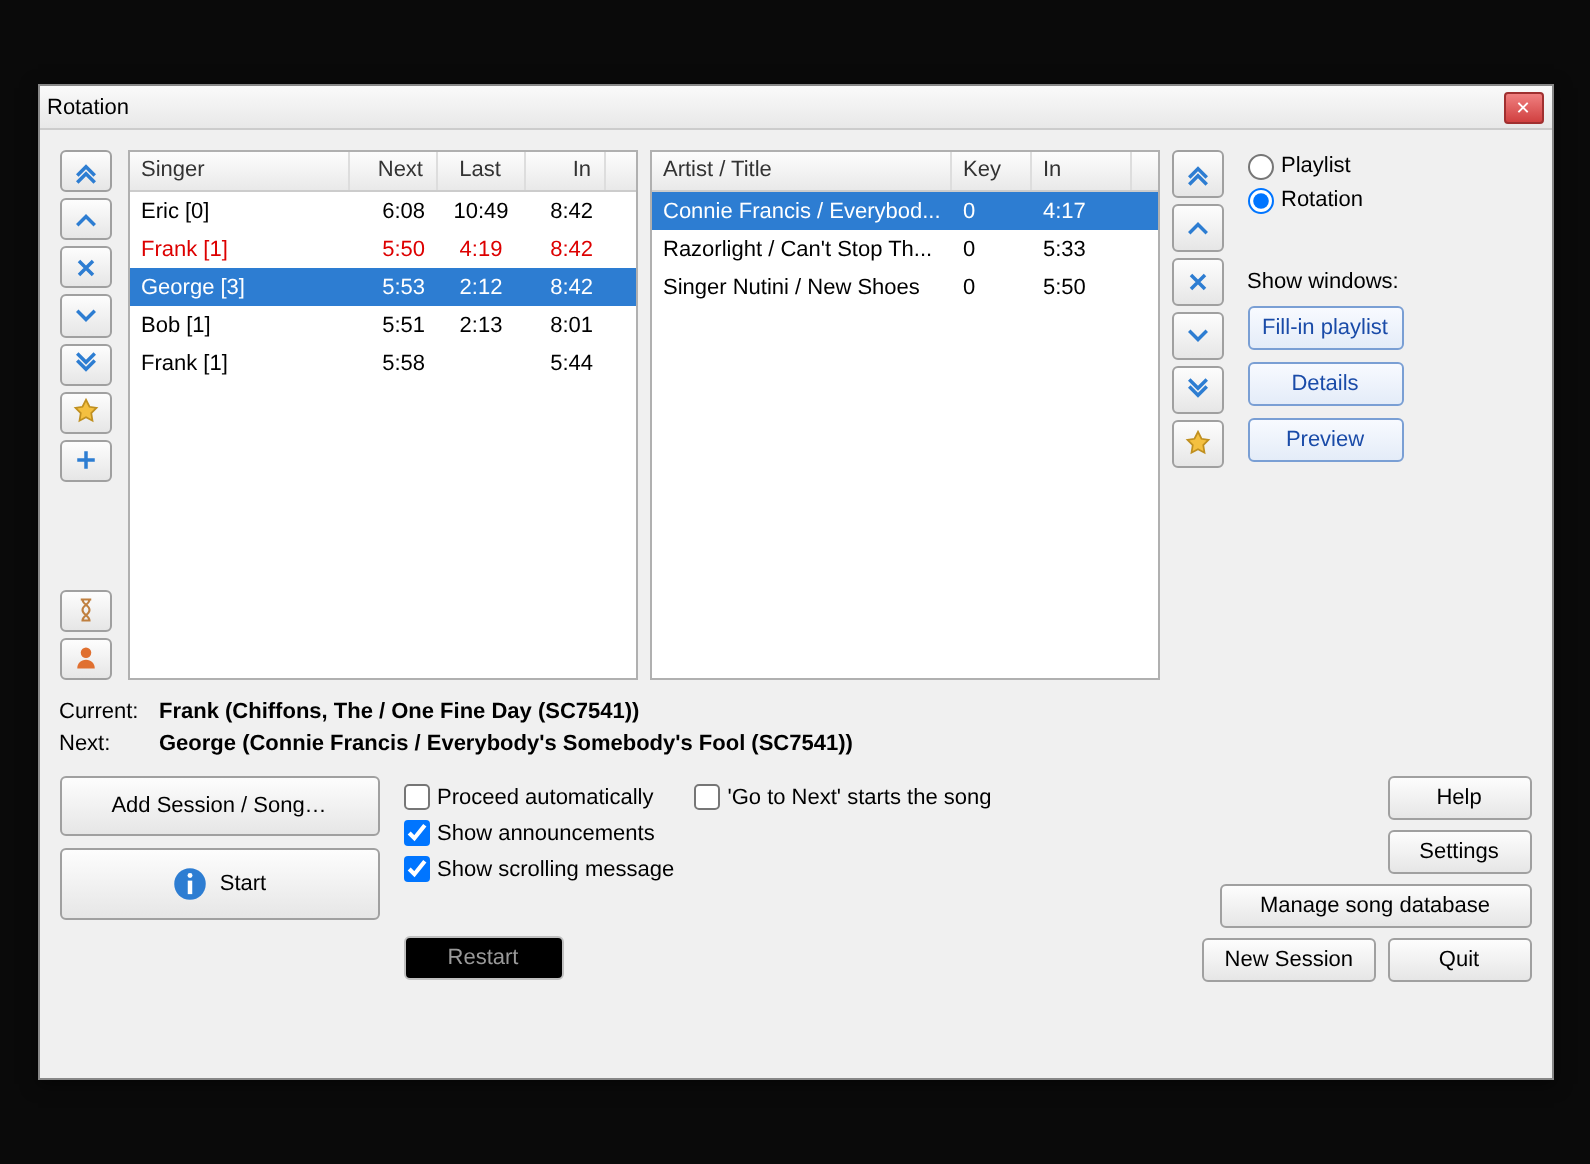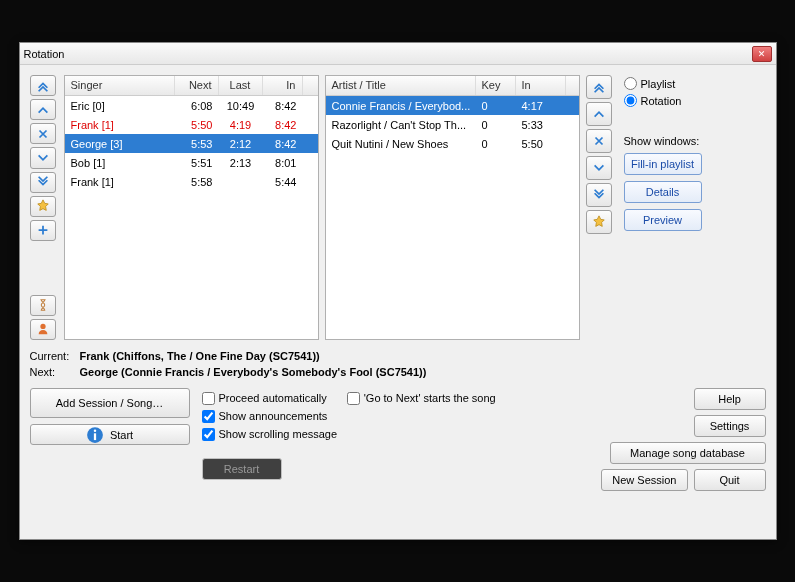--- a/index.html
+++ b/index.html
@@ -25,37 +25,37 @@
 .row.red{color:#d00}
 .row.sel{background:#2d7dd2;color:#fff}
 .c-singer{width:110px}
 .c-next{width:44px;text-align:right}
 .c-last{width:44px;text-align:center}
 .c-in{width:40px;text-align:right}
 .c-title{width:150px}
 .c-key{width:40px}
 .c-in2{width:50px}
 .right-col{flex:1;display:flex;flex-direction:column;gap:6px;padding-left:4px}
-.radio-row{display:flex;align-items:center;gap:4px;padding:2px 0}
+.radio-row{display:flex;align-items:flex-start;gap:4px;padding:2px 0}
 .radio-row input{margin:0}
 .link-btn{width:78px;height:22px;background:linear-gradient(#f8faff,#e4ecf8);border:1px solid #7a9fd4;border-radius:3px;color:#1a4ba8;cursor:pointer;text-align:center;line-height:20px}
 .info-block{line-height:16px}
 .info-block .label{display:inline-block;width:50px}
 .info-block b{font-weight:bold}
 .bottom-row{display:flex;gap:12px}
 .left-buttons{display:flex;flex-direction:column;gap:6px;width:160px}
 .big-btn{height:30px;background:linear-gradient(#fdfdfd,#e6e6e6);border:1px solid #a0a0a0;border-radius:3px;cursor:pointer;display:flex;align-items:center;justify-content:center;gap:6px}
-.big-btn.tall{height:21px}
+.big-btn.tall{height:36px}
 .checks{display:flex;flex-direction:column;gap:5px;padding-top:4px;flex:1}
-.chk-row{display:flex;align-items:flex-start;gap:4px}
+.chk-row{display:flex;align-items:center;gap:4px}
 .footer-btns{display:flex;flex-direction:column;align-items:flex-end;gap:5px}
 .footer-btns .row-btns{display:flex;gap:6px}
 .std-btn{height:22px;padding:0 10px;min-width:72px;background:linear-gradient(#fdfdfd,#e6e6e6);border:1px solid #a0a0a0;border-radius:3px;cursor:pointer;text-align:center;line-height:20px}
 .std-btn.wide{min-width:156px}
-.restart-btn{width:80px;height:22px;background:#404040;border:1px solid #c0c0c0;border-radius:3px;color:#999;text-align:center;line-height:20px;margin-top:12px}
+.restart-btn{width:80px;height:22px;background:#000000;border:1px solid #c0c0c0;border-radius:3px;color:#999;text-align:center;line-height:20px;margin-top:22px}
 </style>
 </head>
 <body>
 
 <div class="window">
   <div class="titlebar">
     <span class="titlebar-title">Rotation</span>
     <div class="close-btn">✕</div>
   </div>
   <div class="body">
@@ -165,21 +165,21 @@
               <div class="c-title">Connie Francis / Everybod...</div>
               <div class="c-key">0</div>
               <div class="c-in2">4:17</div>
             </div>
             <div class="row ">
               <div class="c-title">Razorlight / Can't Stop Th...</div>
               <div class="c-key">0</div>
               <div class="c-in2">5:33</div>
             </div>
             <div class="row ">
-              <div class="c-title">Quit Nutini / New Shoes</div>
+              <div class="c-title">Singer Nutini / New Shoes</div>
               <div class="c-key">0</div>
               <div class="c-in2">5:50</div>
             </div>
           </div>
       </div>
 
       <div class="toolbar-col">
         <div class="tbtn">
             <svg viewBox="0 0 16 16">
               <path d="M3 10l5-5 5 5M3 14l5-5 5 5" fill="none" stroke="#2d7dd2" stroke-width="2"></path>

